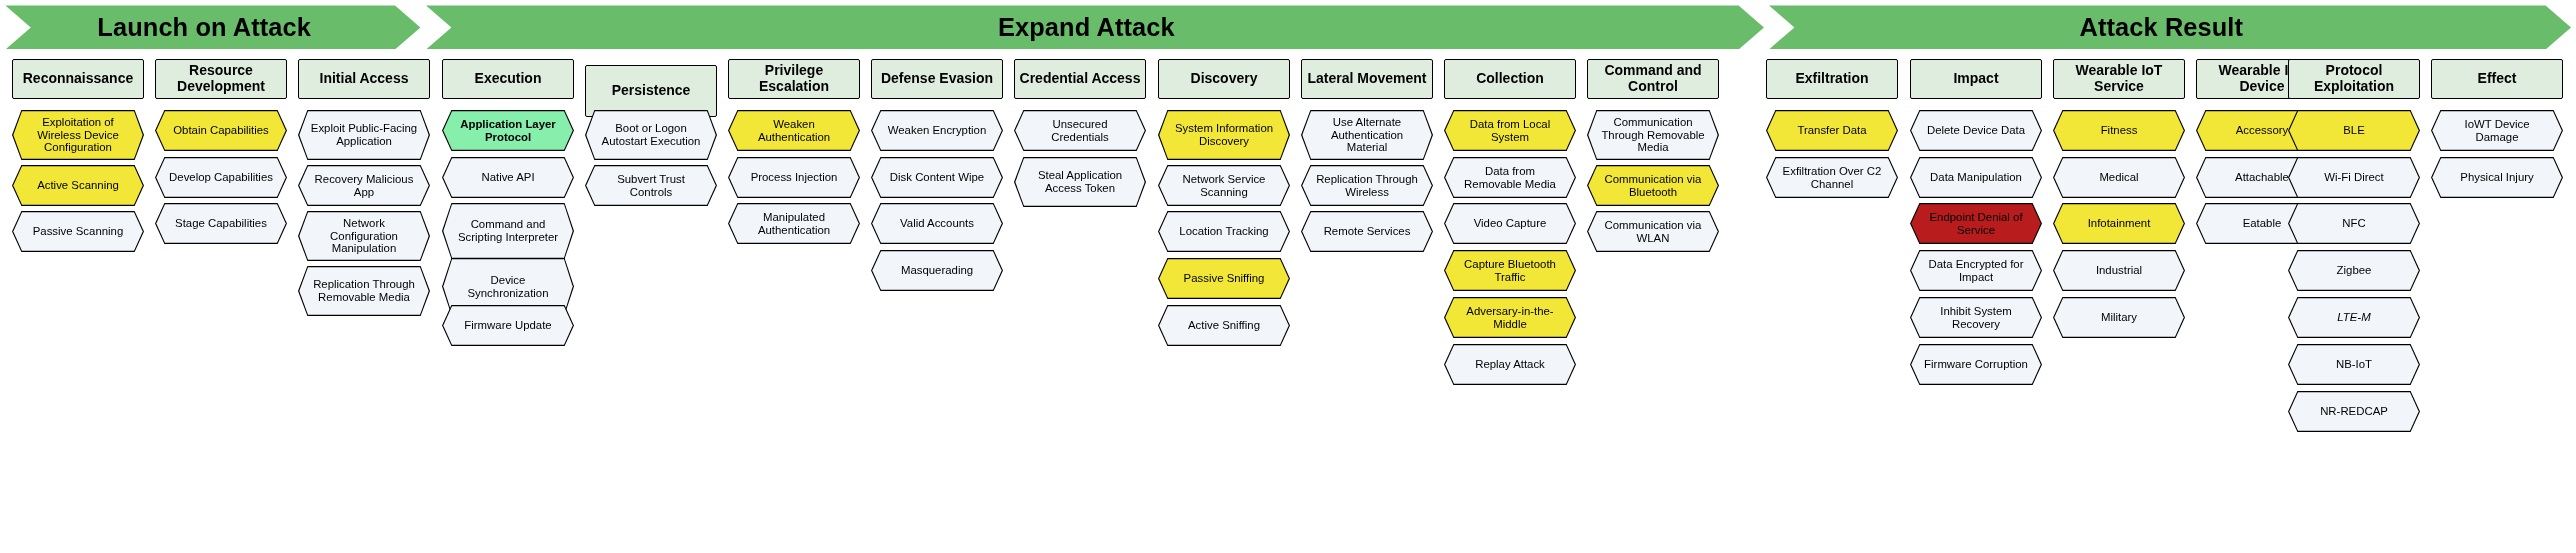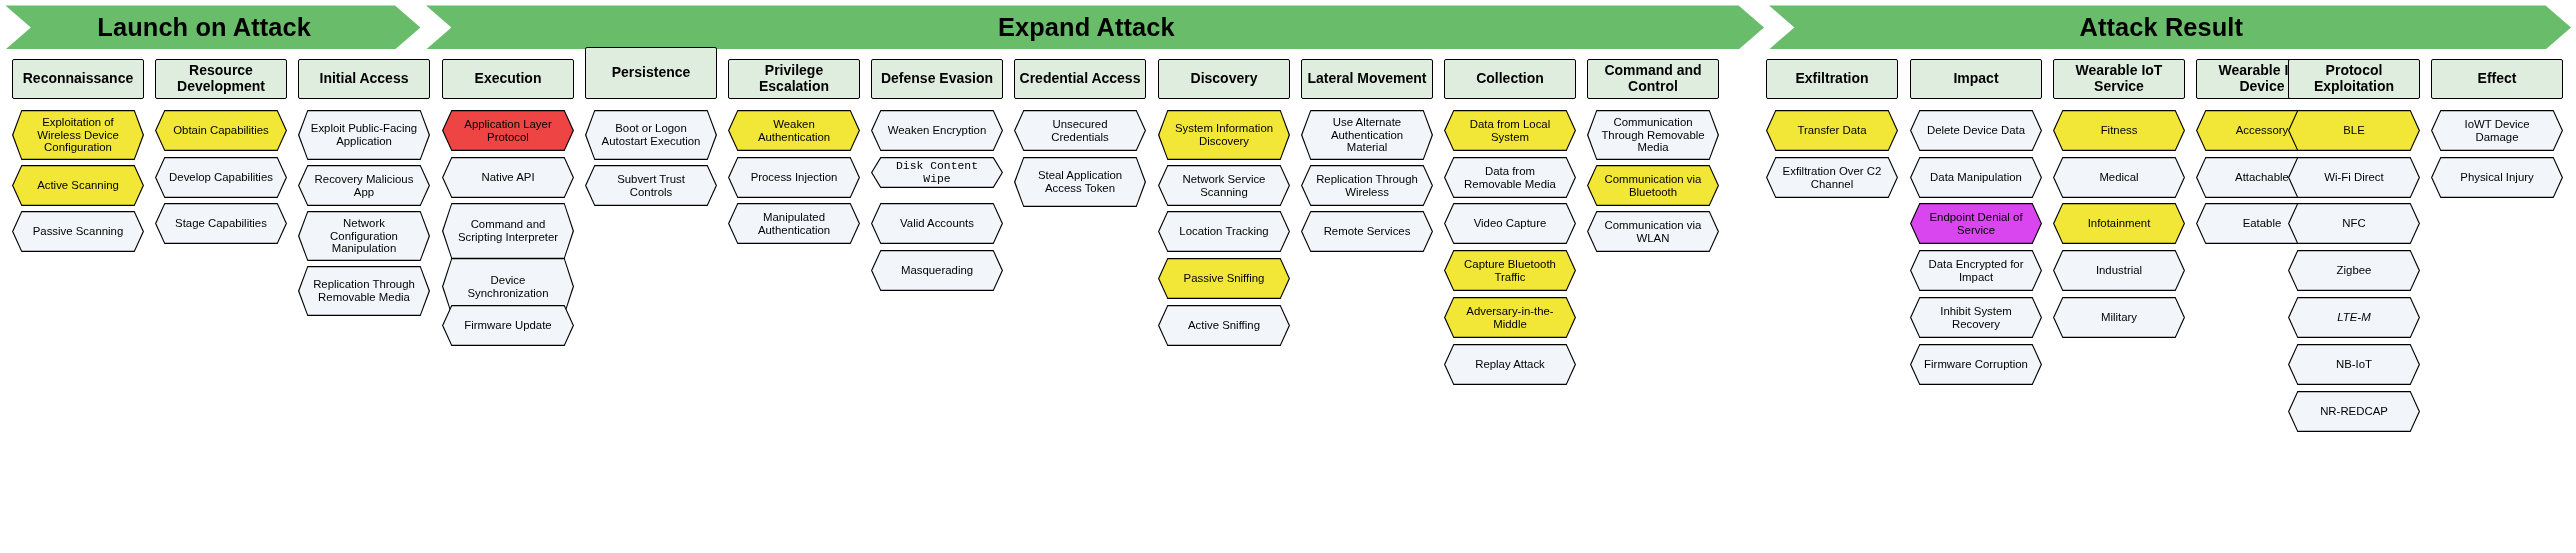--- a/index.html
+++ b/index.html
@@ -142,39 +142,39 @@
         <div class="hexouter" style="background: rgb(0, 0, 0);"></div>
         <div class="hexinner" style="background: rgb(242, 246, 250);">Network Configuration Manipulation</div>
       </div>
       <div class="hexwrap" style="left: 298px; top: 266px; width: 132px; height: 50px;">
         <div class="hexouter" style="background: rgb(0, 0, 0);"></div>
         <div class="hexinner" style="background: rgb(242, 246, 250);">Replication Through Removable Media</div>
       </div>
       <div class="tactic" style="left: 442px; top: 59px; width: 132px; height: 40px; background: rgb(223, 237, 223);">Execution</div>
       <div class="hexwrap" style="left: 442px; top: 110px; width: 132px; height: 41px;">
         <div class="hexouter" style="background: rgb(0, 0, 0);"></div>
-        <div class="hexinner" style="background: #ef4444;">Application Layer Protocol</div>
+        <div class="hexinner" style="background: #86efac; font-weight: bold;">Application Layer Protocol</div>
       </div>
       <div class="hexwrap" style="left: 442px; top: 157px; width: 132px; height: 41px;">
         <div class="hexouter" style="background: rgb(0, 0, 0);"></div>
         <div class="hexinner" style="background: rgb(242, 246, 250);">Native API</div>
       </div>
       <div class="hexwrap" style="left: 442px; top: 203px; width: 132px; height: 56px;">
         <div class="hexouter" style="background: rgb(0, 0, 0);"></div>
         <div class="hexinner" style="background: rgb(242, 246, 250);">Command and Scripting Interpreter</div>
       </div>
       <div class="hexwrap" style="left: 442px; top: 258px; width: 132px; height: 57px;">
         <div class="hexouter" style="background: rgb(0, 0, 0);"></div>
         <div class="hexinner" style="background: rgb(242, 246, 250);">Device Synchronization</div>
       </div>
       <div class="hexwrap" style="left: 442px; top: 305px; width: 132px; height: 41px;">
         <div class="hexouter" style="background: rgb(0, 0, 0);"></div>
         <div class="hexinner" style="background: rgb(242, 246, 250);">Firmware Update</div>
       </div>
-      <div class="tactic" style="left: 585px; top: 47px; width: 132px; height: 52px; background: rgb(223, 237, 223);">Persistence</div>
+      <div class="tactic" style="left: 585px; top: 65px; width: 132px; height: 52px; background: rgb(223, 237, 223);">Persistence</div>
       <div class="hexwrap" style="left: 585px; top: 110px; width: 132px; height: 50px;">
         <div class="hexouter" style="background: rgb(0, 0, 0);"></div>
         <div class="hexinner" style="background: rgb(242, 246, 250);">Boot or Logon Autostart Execution</div>
       </div>
       <div class="hexwrap" style="left: 585px; top: 165px; width: 132px; height: 41px;">
         <div class="hexouter" style="background: rgb(0, 0, 0);"></div>
         <div class="hexinner" style="background: rgb(242, 246, 250);">Subvert Trust Controls</div>
       </div>
       <div class="tactic" style="left: 728px; top: 59px; width: 132px; height: 40px; background: rgb(223, 237, 223);">Privilege Escalation</div>
       <div class="hexwrap hl" style="left: 728px; top: 110px; width: 132px; height: 41px;">
@@ -187,21 +187,21 @@
       </div>
       <div class="hexwrap" style="left: 728px; top: 203px; width: 132px; height: 41px;">
         <div class="hexouter" style="background: rgb(0, 0, 0);"></div>
         <div class="hexinner" style="background: rgb(242, 246, 250);">Manipulated Authentication</div>
       </div>
       <div class="tactic" style="left: 871px; top: 59px; width: 132px; height: 40px; background: rgb(223, 237, 223);">Defense Evasion</div>
       <div class="hexwrap" style="left: 871px; top: 110px; width: 132px; height: 41px;">
         <div class="hexouter" style="background: rgb(0, 0, 0);"></div>
         <div class="hexinner" style="background: rgb(242, 246, 250);">Weaken Encryption</div>
       </div>
-      <div class="hexwrap" style="left: 871px; top: 157px; width: 132px; height: 31px; font-family: Liberation Mono, monospace;">
+      <div class="hexwrap" style="left: 871px; top: 157px; width: 132px; height: 41px;">
         <div class="hexouter" style="background: rgb(0, 0, 0);"></div>
         <div class="hexinner" style="background: rgb(242, 246, 250);">Disk Content Wipe</div>
       </div>
       <div class="hexwrap" style="left: 871px; top: 203px; width: 132px; height: 41px;">
         <div class="hexouter" style="background: rgb(0, 0, 0);"></div>
         <div class="hexinner" style="background: rgb(242, 246, 250);">Valid Accounts</div>
       </div>
       <div class="hexwrap" style="left: 871px; top: 250px; width: 132px; height: 41px;">
         <div class="hexouter" style="background: rgb(0, 0, 0);"></div>
         <div class="hexinner" style="background: rgb(242, 246, 250);">Masquerading</div>
@@ -300,21 +300,21 @@
       <div class="hexwrap" style="left: 1910px; top: 110px; width: 132px; height: 41px;">
         <div class="hexouter" style="background: rgb(0, 0, 0);"></div>
         <div class="hexinner" style="background: rgb(242, 246, 250);">Delete Device Data</div>
       </div>
       <div class="hexwrap" style="left: 1910px; top: 157px; width: 132px; height: 41px;">
         <div class="hexouter" style="background: rgb(0, 0, 0);"></div>
         <div class="hexinner" style="background: rgb(242, 246, 250);">Data Manipulation</div>
       </div>
       <div class="hexwrap" style="left: 1910px; top: 203px; width: 132px; height: 41px;">
         <div class="hexouter" style="background: rgb(0, 0, 0);"></div>
-        <div class="hexinner" style="background: #d946ef;">Endpoint Denial of Service</div>
+        <div class="hexinner" style="background: #b91c1c;">Endpoint Denial of Service</div>
       </div>
       <div class="hexwrap" style="left: 1910px; top: 250px; width: 132px; height: 41px;">
         <div class="hexouter" style="background: rgb(0, 0, 0);"></div>
         <div class="hexinner" style="background: rgb(242, 246, 250);">Data Encrypted for Impact</div>
       </div>
       <div class="hexwrap" style="left: 1910px; top: 297px; width: 132px; height: 41px;">
         <div class="hexouter" style="background: rgb(0, 0, 0);"></div>
         <div class="hexinner" style="background: rgb(242, 246, 250);">Inhibit System Recovery</div>
       </div>
       <div class="hexwrap" style="left: 1910px; top: 344px; width: 132px; height: 41px;">

